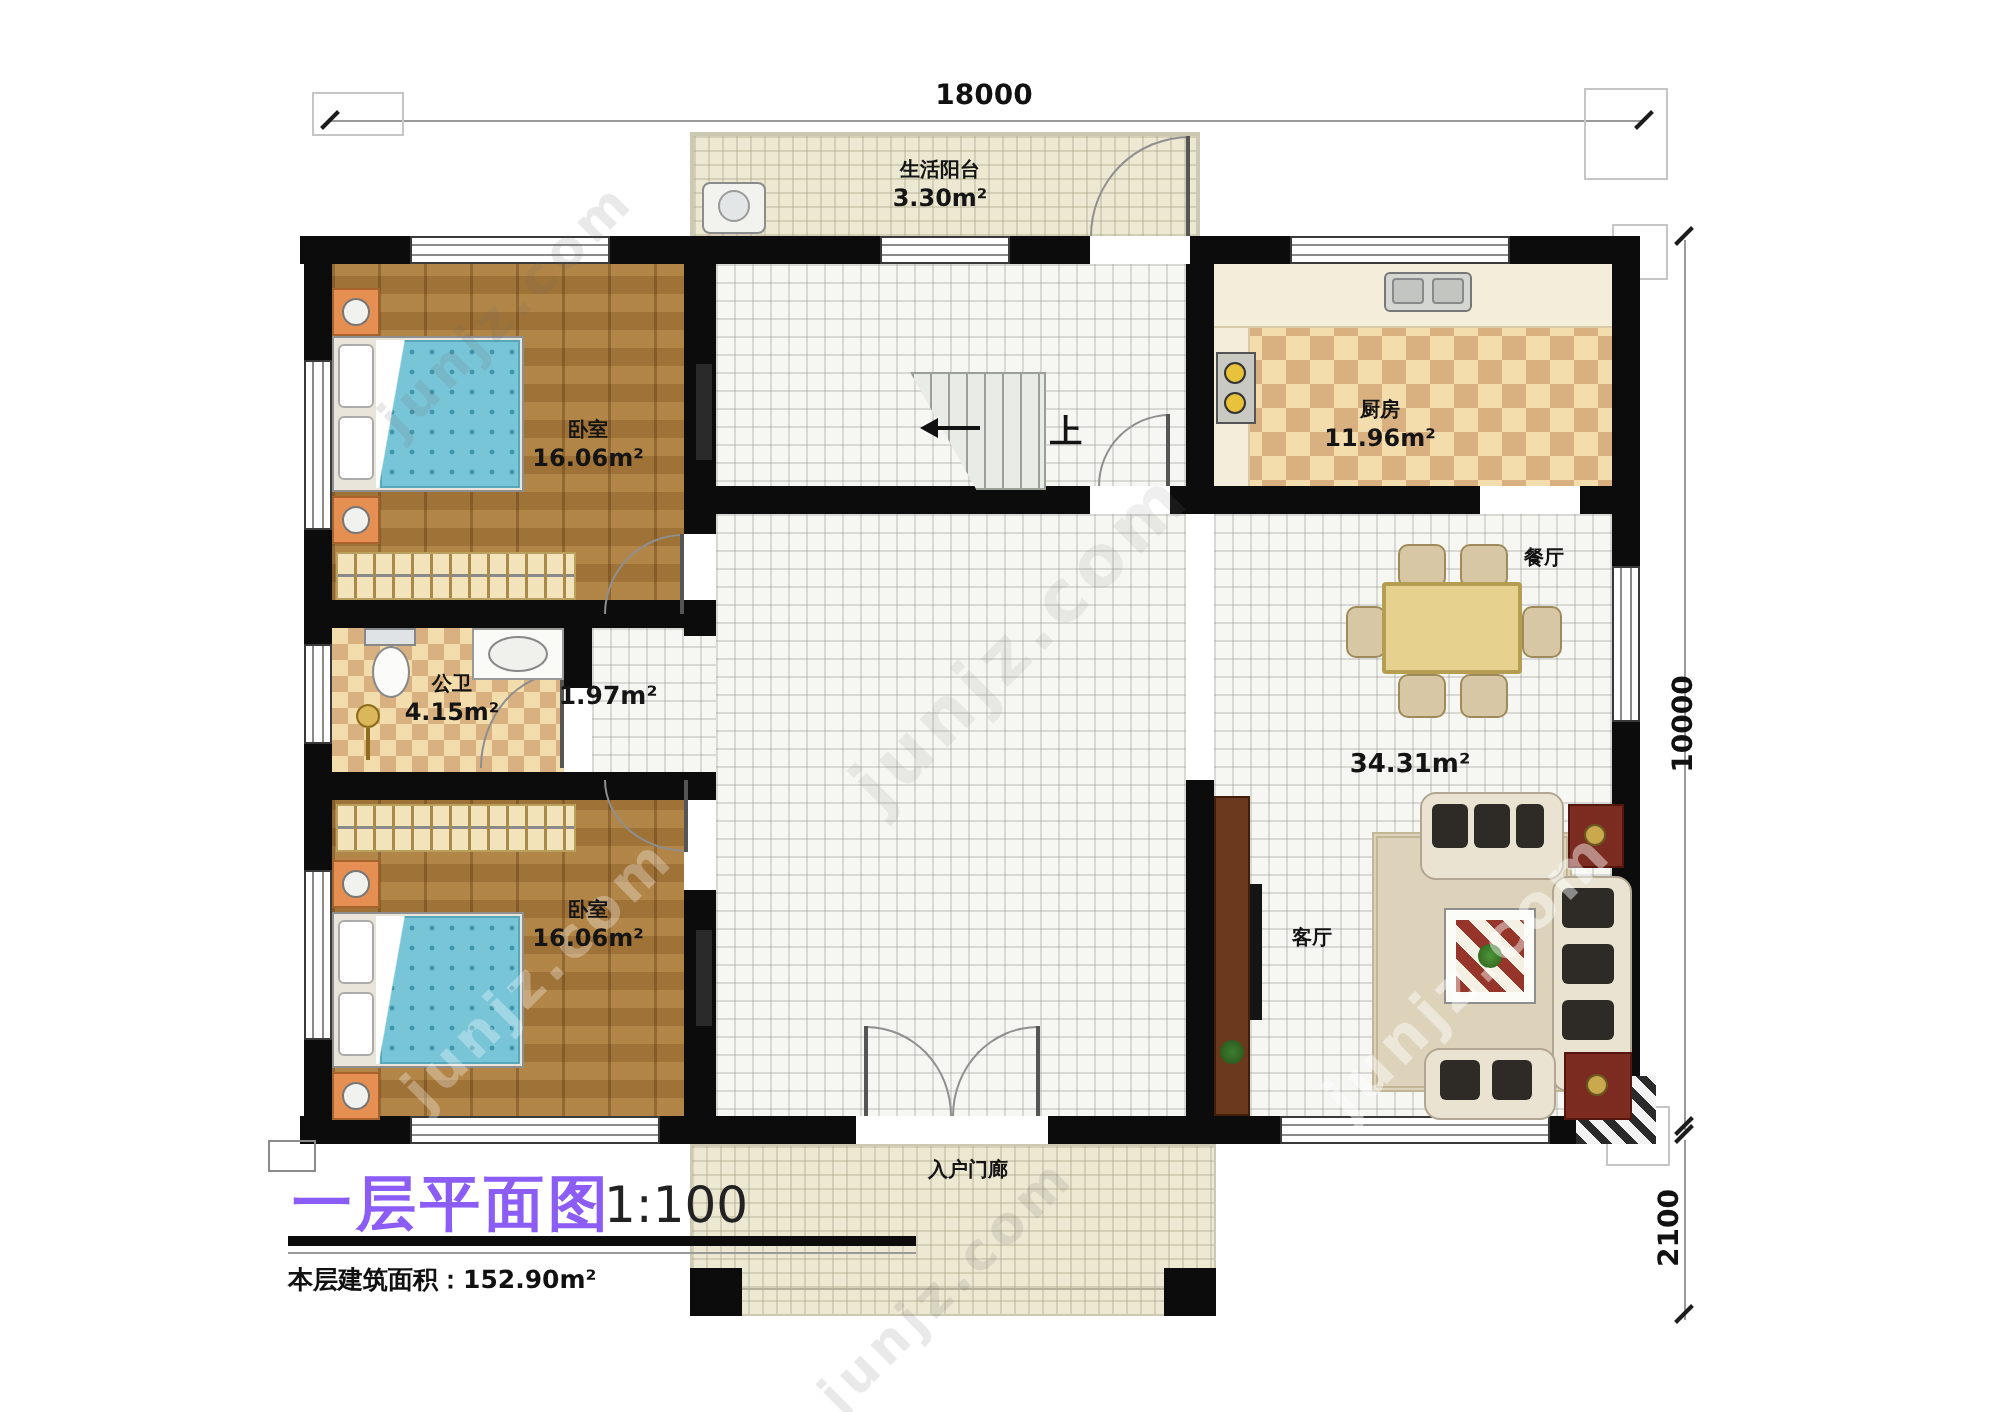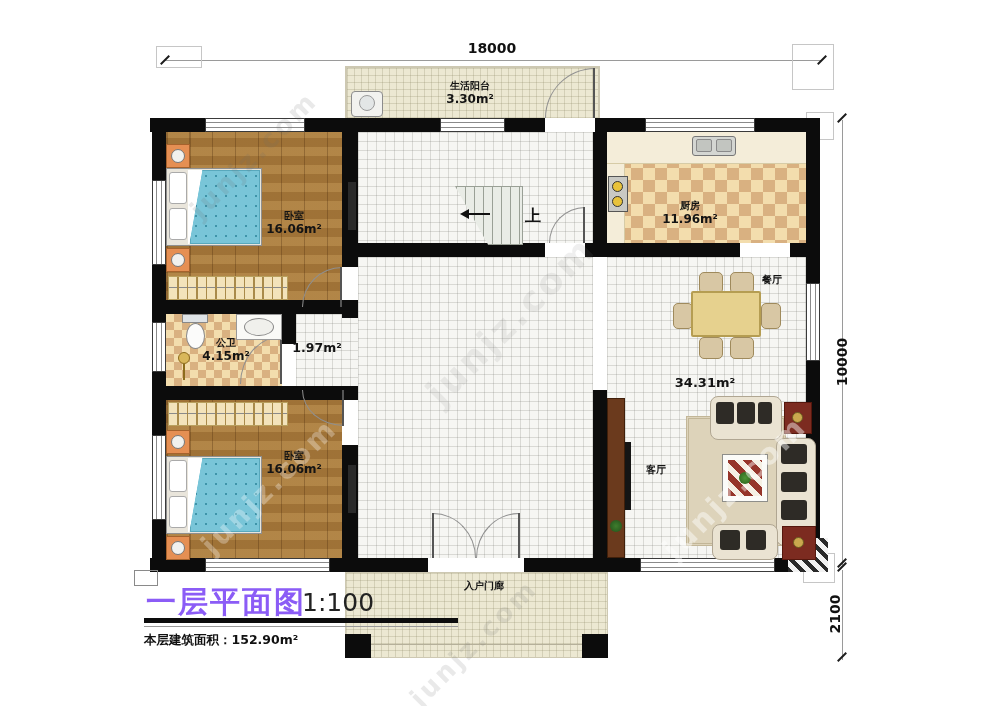--- a/index.html
+++ b/index.html
@@ -246,21 +246,21 @@
     <span class="larea">11.96m²</span>
   </div>
   <div class="lblock" style="left:252px;top:210px;width:84px">
     <span class="lname">卧室</span>
     <span class="larea">16.06m²</span>
   </div>
   <div class="lblock" style="left:190px;top:337px;width:72px">
     <span class="lname">公卫</span>
     <span class="larea">4.15m²</span>
   </div>
-  <div class="lblock" style="left:284px;top:340px;width:66px">
+  <div class="lblock" style="left:271px;top:340px;width:66px">
     <span class="larea" style="font-size:12.5px">1.97m²</span>
   </div>
   <div class="lblock" style="left:252px;top:450px;width:84px">
     <span class="lname">卧室</span>
     <span class="larea">16.06m²</span>
   </div>
   <div class="lblock" style="left:742px;top:274px;width:60px">
     <span class="lname">餐厅</span>
   </div>
   <div class="lblock" style="left:660px;top:375px;width:90px">

